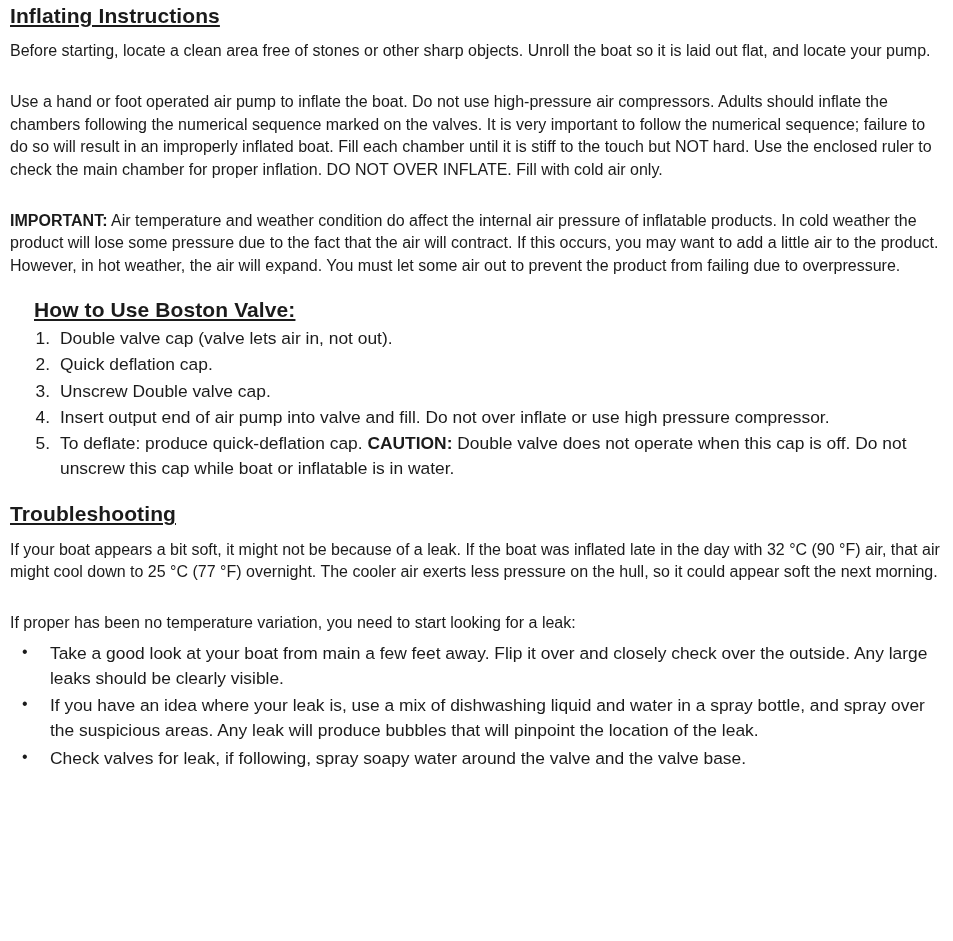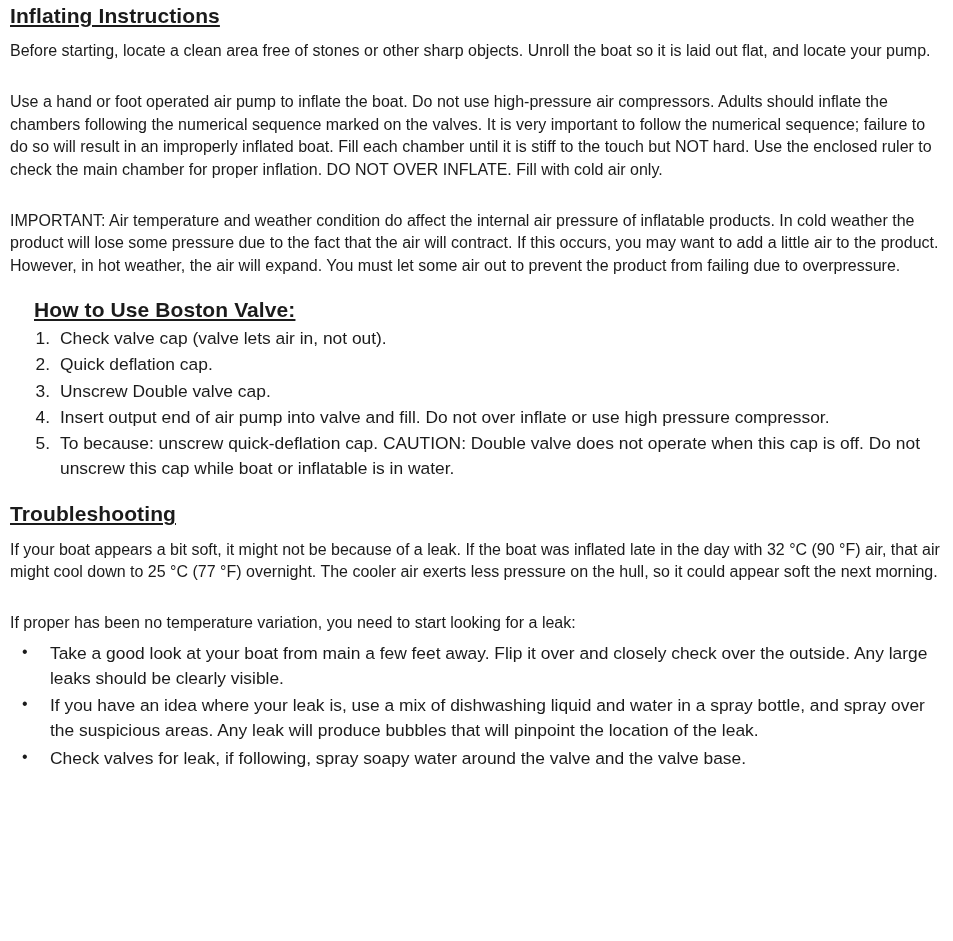--- a/index.html
+++ b/index.html
@@ -77,21 +77,21 @@
     padding-left: 40px;
     margin-bottom: 2px;
   }
   ul.bullets li .dot {
     position: absolute;
     left: 12px;
     top: -1px;
     font-size: 16px;
     line-height: 1.45;
   }
-  b, .bold { font-weight: normal; text-align: center; }
+  b, .bold { font-weight: bold; text-align: center; }
 </style>
 </head>
 <body>
 
 <div class="page">
 
   <h2 class="section-title">Inflating Instructions</h2>
 
   <p class="para">Before starting, locate a clean area free of stones or other sharp objects. Unroll the boat so it is laid out flat, and locate your pump.</p>
 
@@ -101,25 +101,25 @@
 
   <div class="gap"></div>
 
   <p class="para"><span class="bold">IMPORTANT:</span><span> Air temperature and weather condition do affect the internal air pressure of inflatable products. In cold weather the product will lose some pressure due to the fact that the air will contract. If this occurs, you may want to add a little air to the product. However, in hot weather, the air will expand. You must let some air out to prevent the product from failing due to overpressure.</span></p>
 
   <div class="gap-lg"></div>
 
   <h2 class="section-title indent">How to Use Boston Valve:</h2>
 
   <ol class="valve-list">
-    <li><span class="num">1.</span><span>Check valve cap (valve lets air in, not out).</span></li>
+    <li><span class="num">1.</span><span>Double valve cap (valve lets air in, not out).</span></li>
     <li><span class="num">2.</span><span>Quick deflation cap.</span></li>
     <li><span class="num">3.</span><span>Unscrew Double valve cap.</span></li>
     <li><span class="num">4.</span><span>Insert output end of air pump into valve and fill. Do not over inflate or use high pressure compressor.</span></li>
-    <li><span class="num">5.</span><span><span>To because: unscrew quick-deflation cap. </span><span class="bold">CAUTION:</span><span> Double valve does not operate when this cap is off. Do not unscrew this cap while boat or inflatable is in water.</span></span></li>
+    <li><span class="num">5.</span><span><span>To deflate: produce quick-deflation cap. </span><span class="bold">CAUTION:</span><span> Double valve does not operate when this cap is off. Do not unscrew this cap while boat or inflatable is in water.</span></span></li>
   </ol>
 
   <div class="gap-lg"></div>
 
   <h2 class="section-title">Troubleshooting</h2>
 
   <p class="para">If your boat appears a bit soft, it might not be because of a leak. If the boat was inflated late in the day with 32 °C (90 °F) air, that air might cool down to 25 °C (77 °F) overnight. The cooler air exerts less pressure on the hull, so it could appear soft the next morning.</p>
 
   <div class="gap"></div>
 

